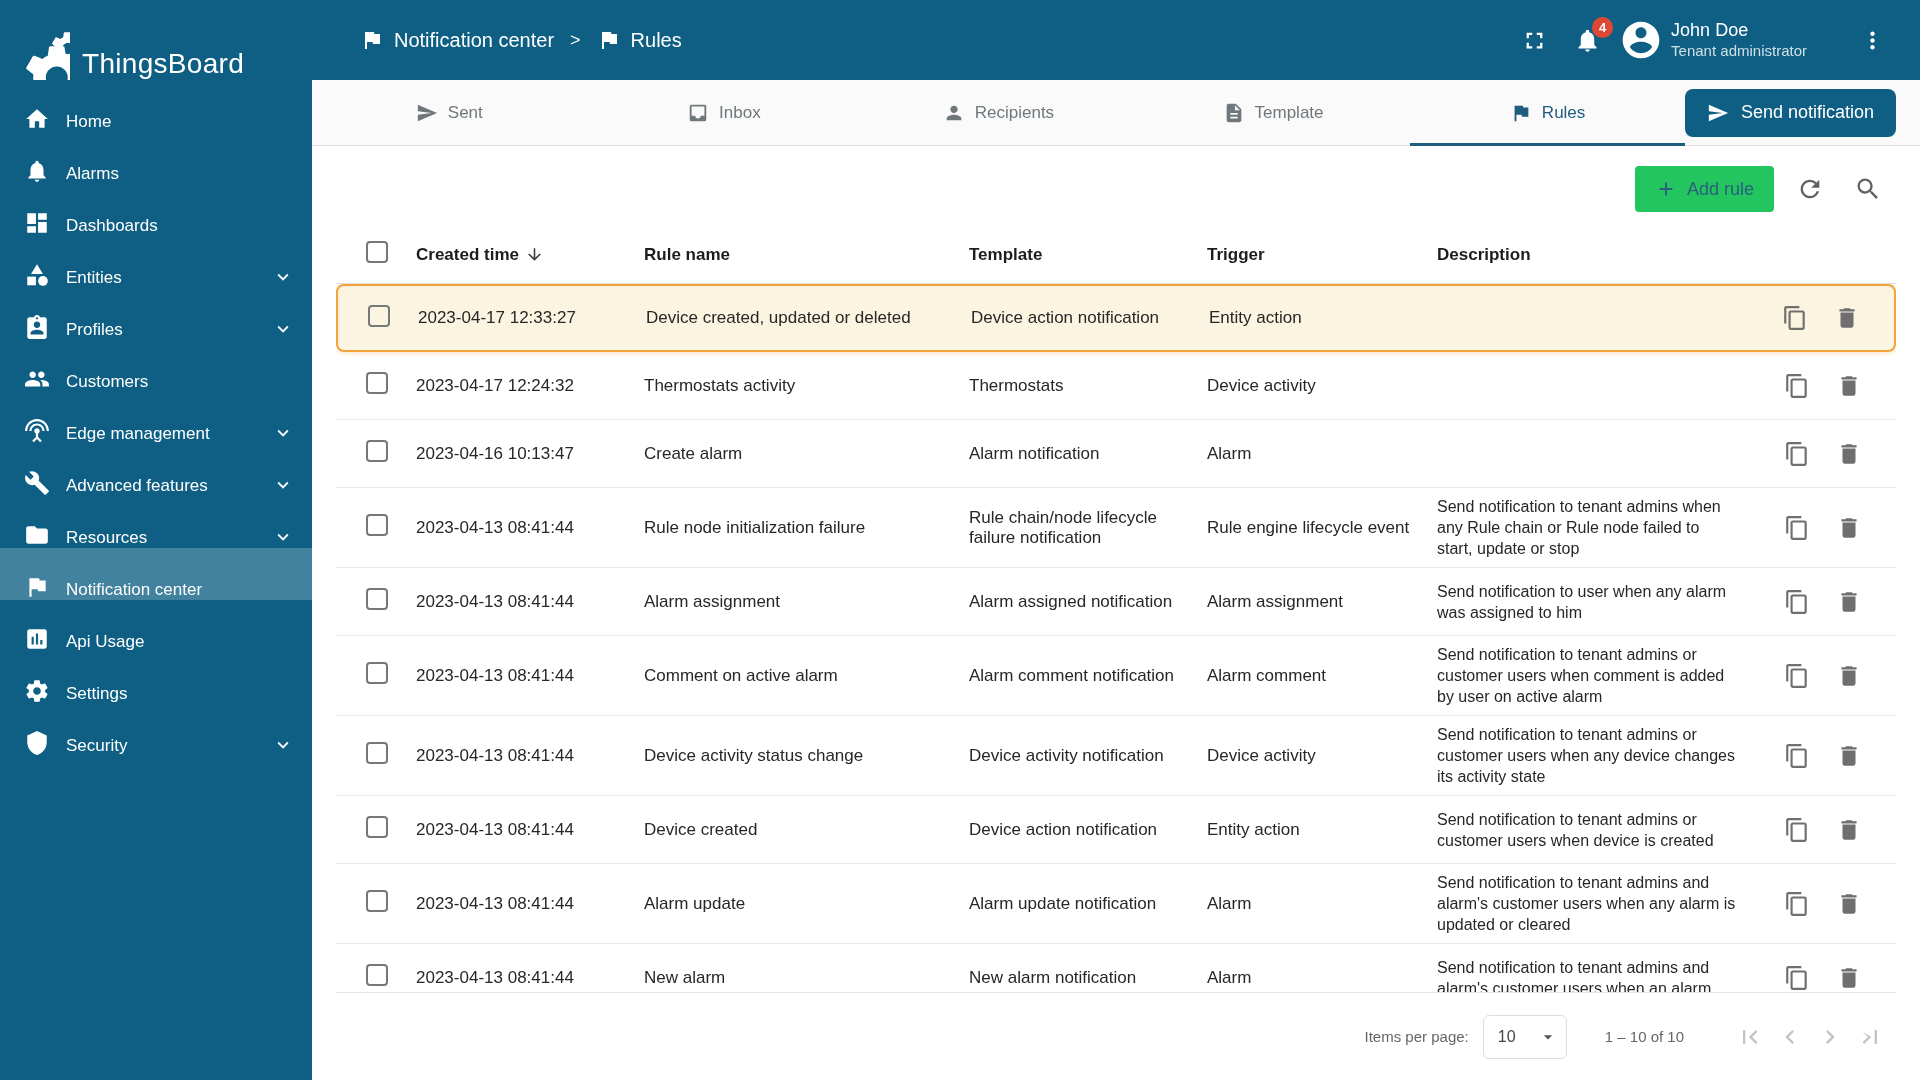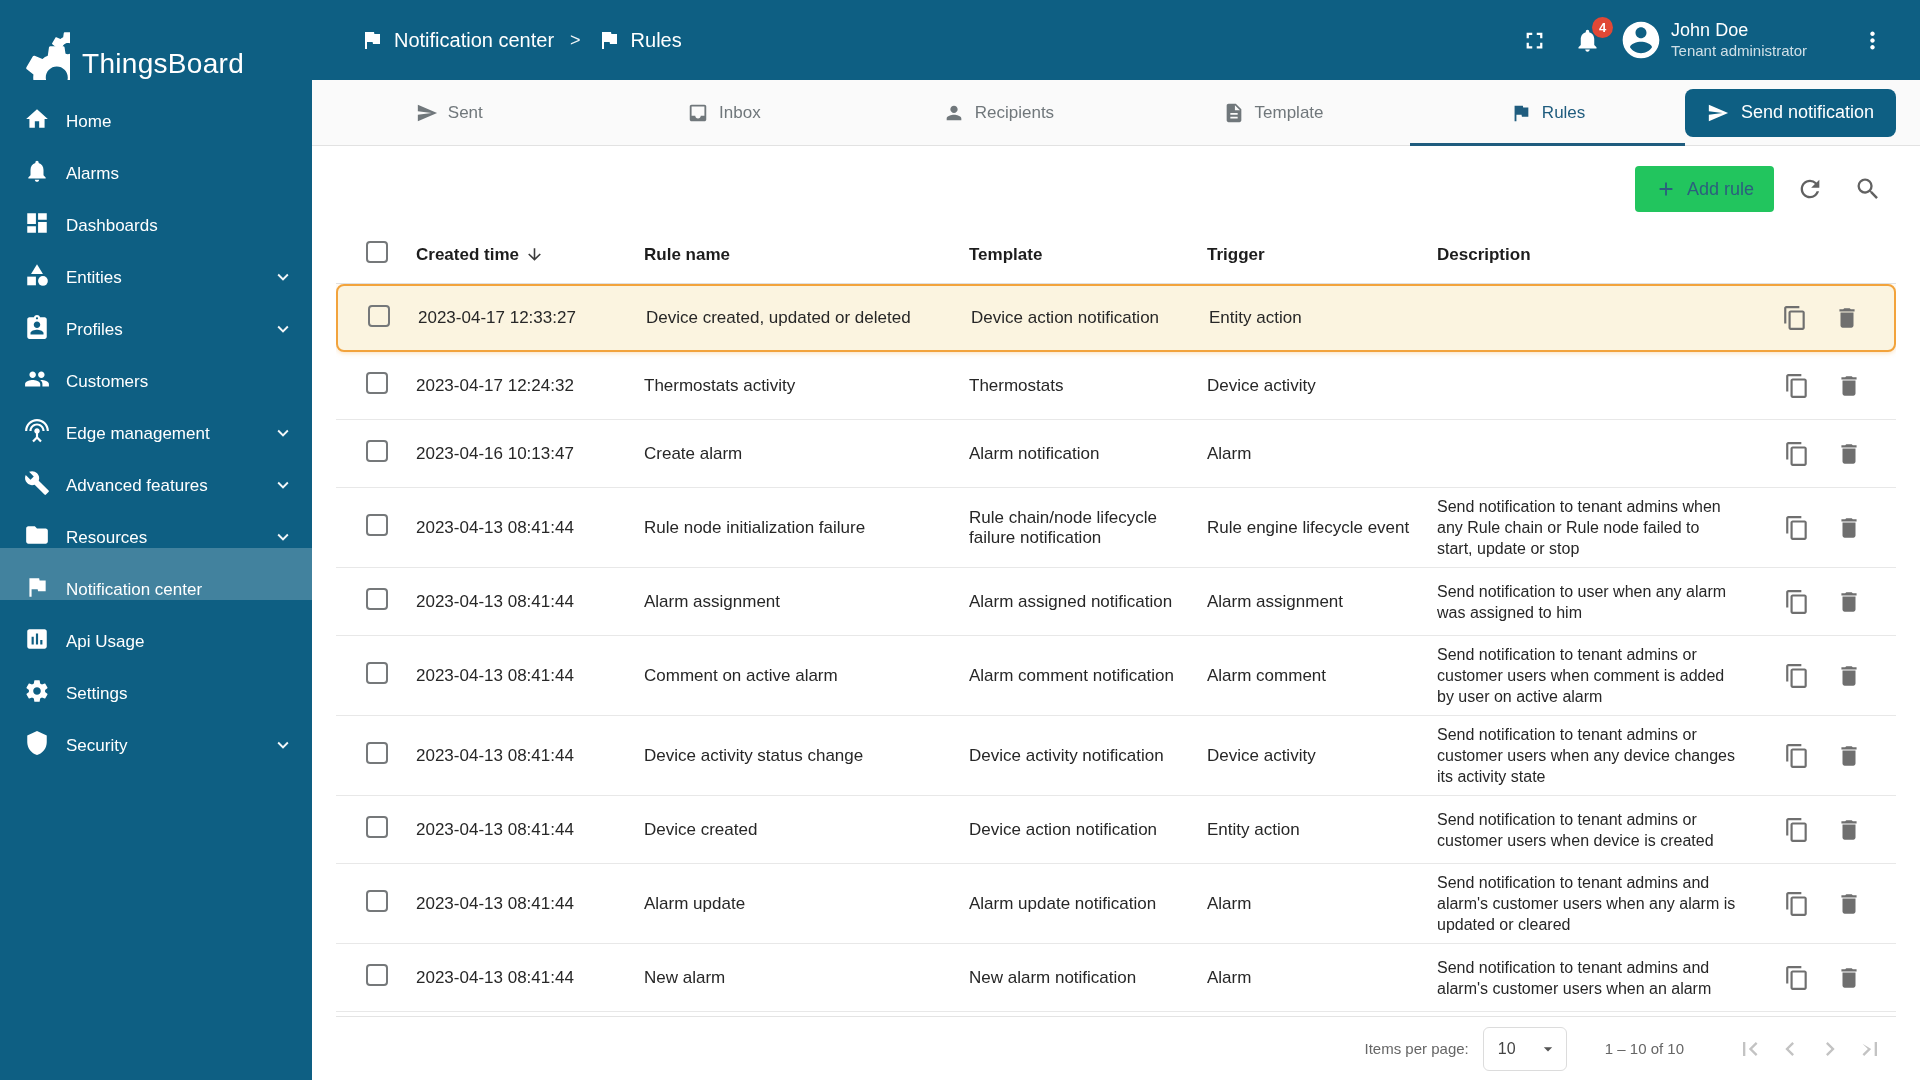--- a/index.html
+++ b/index.html
@@ -72,21 +72,21 @@
   .trow{min-height:68px;border-bottom:1px solid #e8e8e8;font-size:17px;color:#272727;padding:8px 0;cursor:pointer}
   .trow.highlighted{background:var(--highlight-bg,#fbf4e0);border:2px solid var(--highlight-border,#f2a33c);border-radius:8px;box-shadow:0 1px 5px rgba(242,163,60,.35)}
   .cell{padding-right:16px}
   .cell-desc{font-size:16px;line-height:21px;padding-right:10px}
   .checkbox{width:22px;height:22px;border:2px solid #75787a;border-radius:4px;margin-left:30px;cursor:pointer;background:transparent;display:inline-block}
   .actions-cell{display:flex;justify-content:flex-end;gap:26px;padding-right:34px}
   .row-icon{color:#6f6f6f;background:none;border:none;cursor:pointer;padding:0}
   .row-icon .ic{width:26px;height:26px}
 
   
-  .pagination{height:64px;border-top:1px solid #e4e4e4;display:flex;align-items:center;justify-content:flex-end;color:#666;font-size:15px;padding-right:6px;background:#fff}
+  .pagination{height:88px;border-top:1px solid #e4e4e4;display:flex;align-items:center;justify-content:flex-end;color:#666;font-size:15px;padding-right:6px;background:#fff}
   .ipp-label{margin-right:14px}
   .ipp-select{display:flex;align-items:center;justify-content:space-between;width:84px;height:44px;border:1px solid #dcdcdc;border-radius:6px;padding:0 8px 0 14px;font-size:16px;color:#444;cursor:pointer;background:#fff}
   .ipp-select .ic{width:20px;height:20px;color:#555}
   .range{margin:0 46px 0 38px}
   .pg-btn{background:none;border:none;color:#c3c3c3;padding:6px;cursor:default}
   .pg-btn .ic{width:28px;height:28px}
 </style>
 </head>
 <body>
 

